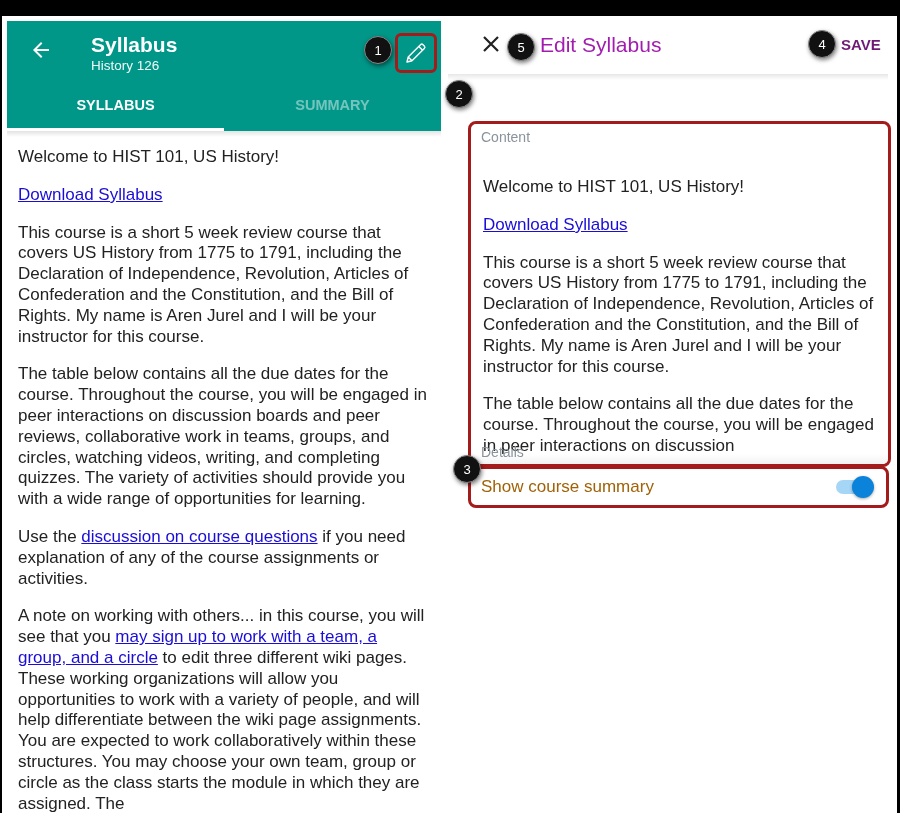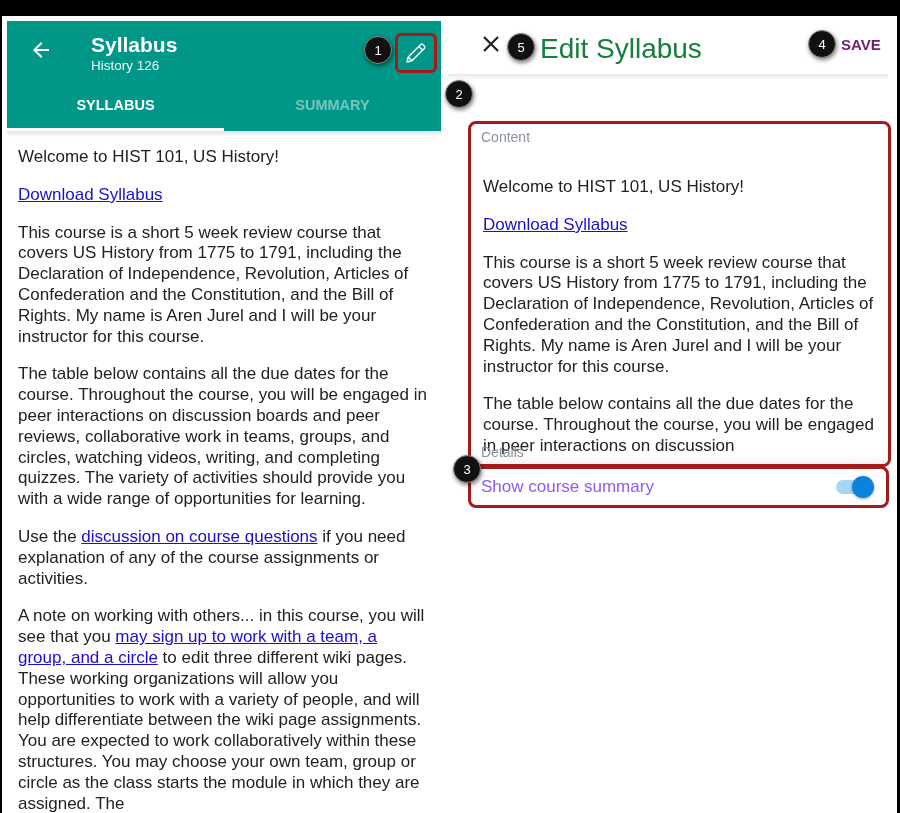--- a/index.html
+++ b/index.html
@@ -22,35 +22,35 @@
   .shadow { position: absolute; left: 5px; top: 115px; width: 434px; height: 6px; background: linear-gradient(#e3e3e3, #fff); }
 
   .content { position: absolute; left: 16px; top: 131px; width: 410px; font-size: 17px; line-height: 20.8px; color: #222; }
   .content p { margin-bottom: 17px; }
   .content a { color: #1a0dd6; text-decoration: underline; }
 
   
   .right { position: absolute; left: 446px; top: 0; width: 449px; height: 808px; background: #fff; }
   .rheader { position: absolute; left: 0; top: 0; width: 449px; height: 60px; }
   .close-icon { position: absolute; left: 34px; top: 19px; width: 18px; height: 18px; }
-  .rtitle { position: absolute; left: 92px; top: 17px; font-size: 28px; color: #15803d; }
+  .rtitle { position: absolute; left: 92px; top: 17px; font-size: 21px; color: #a21caf; }
   .save-btn { position: absolute; left: 393px; top: 20px; font-size: 15px; font-weight: bold; color: #701a75; }
   .rshadow { position: absolute; left: 0; top: 58px; width: 440px; height: 6px; background: linear-gradient(#e7e7e7, #fff); }
 
   .section-label { position: absolute; font-size: 14px; color: #8a929b; }
   .content-box { position: absolute; left: 20px; top: 75px; width: 423px; height: 346px; border: 3px solid #a31b1b; border-radius: 8px; overflow: hidden; margin-top: 30px; }
   .content-box .section-label { left: 10px; top: 5px; }
   .editor { position: absolute; left: 12px; top: 53px; width: 395px; font-size: 17px; line-height: 20.8px; color: #222; }
   .editor p { margin-bottom: 17px; }
   .editor a { color: #1a0dd6; text-decoration: underline; }
   .editor-fade { position: absolute; left: 0; right: 0; bottom: 0; height: 10px; background: linear-gradient(rgba(255,255,255,0), #f2f2f2); }
 
   .details-label { left: 33px; top: 428px; }
   .summary-row { position: absolute; left: 20px; top: 450px; width: 421px; height: 42px; border: 3px solid #a31b1b; border-radius: 8px; }
-  .summary-text { position: absolute; left: 10px; top: 8px; font-size: 17px; color: #8b5cf6; }
+  .summary-text { position: absolute; left: 10px; top: 8px; font-size: 17px; color: #a16207; }
   .toggle { position: absolute; right: 14px; top: 6px; width: 36px; height: 24px; }
   .toggle .track { position: absolute; left: 0; top: 5px; width: 34px; height: 14px; background: #a6d6f6; border-radius: 7px; }
   .toggle .thumb { position: absolute; right: -2px; top: 1px; width: 22px; height: 22px; background: #0b83db; border-radius: 50%; box-shadow: 0 1px 3px rgba(0,0,0,0.35); }
 
   
   .badge { position: absolute; width: 28px; height: 28px; border-radius: 50%; background: #111; color: #fff; font-size: 13px; text-align: center; line-height: 28px; box-shadow: 1px 2px 4px rgba(0,0,0,0.5); border: 1.5px solid #888; z-index: 10; }
 </style>
 </head>
 <body>
 

